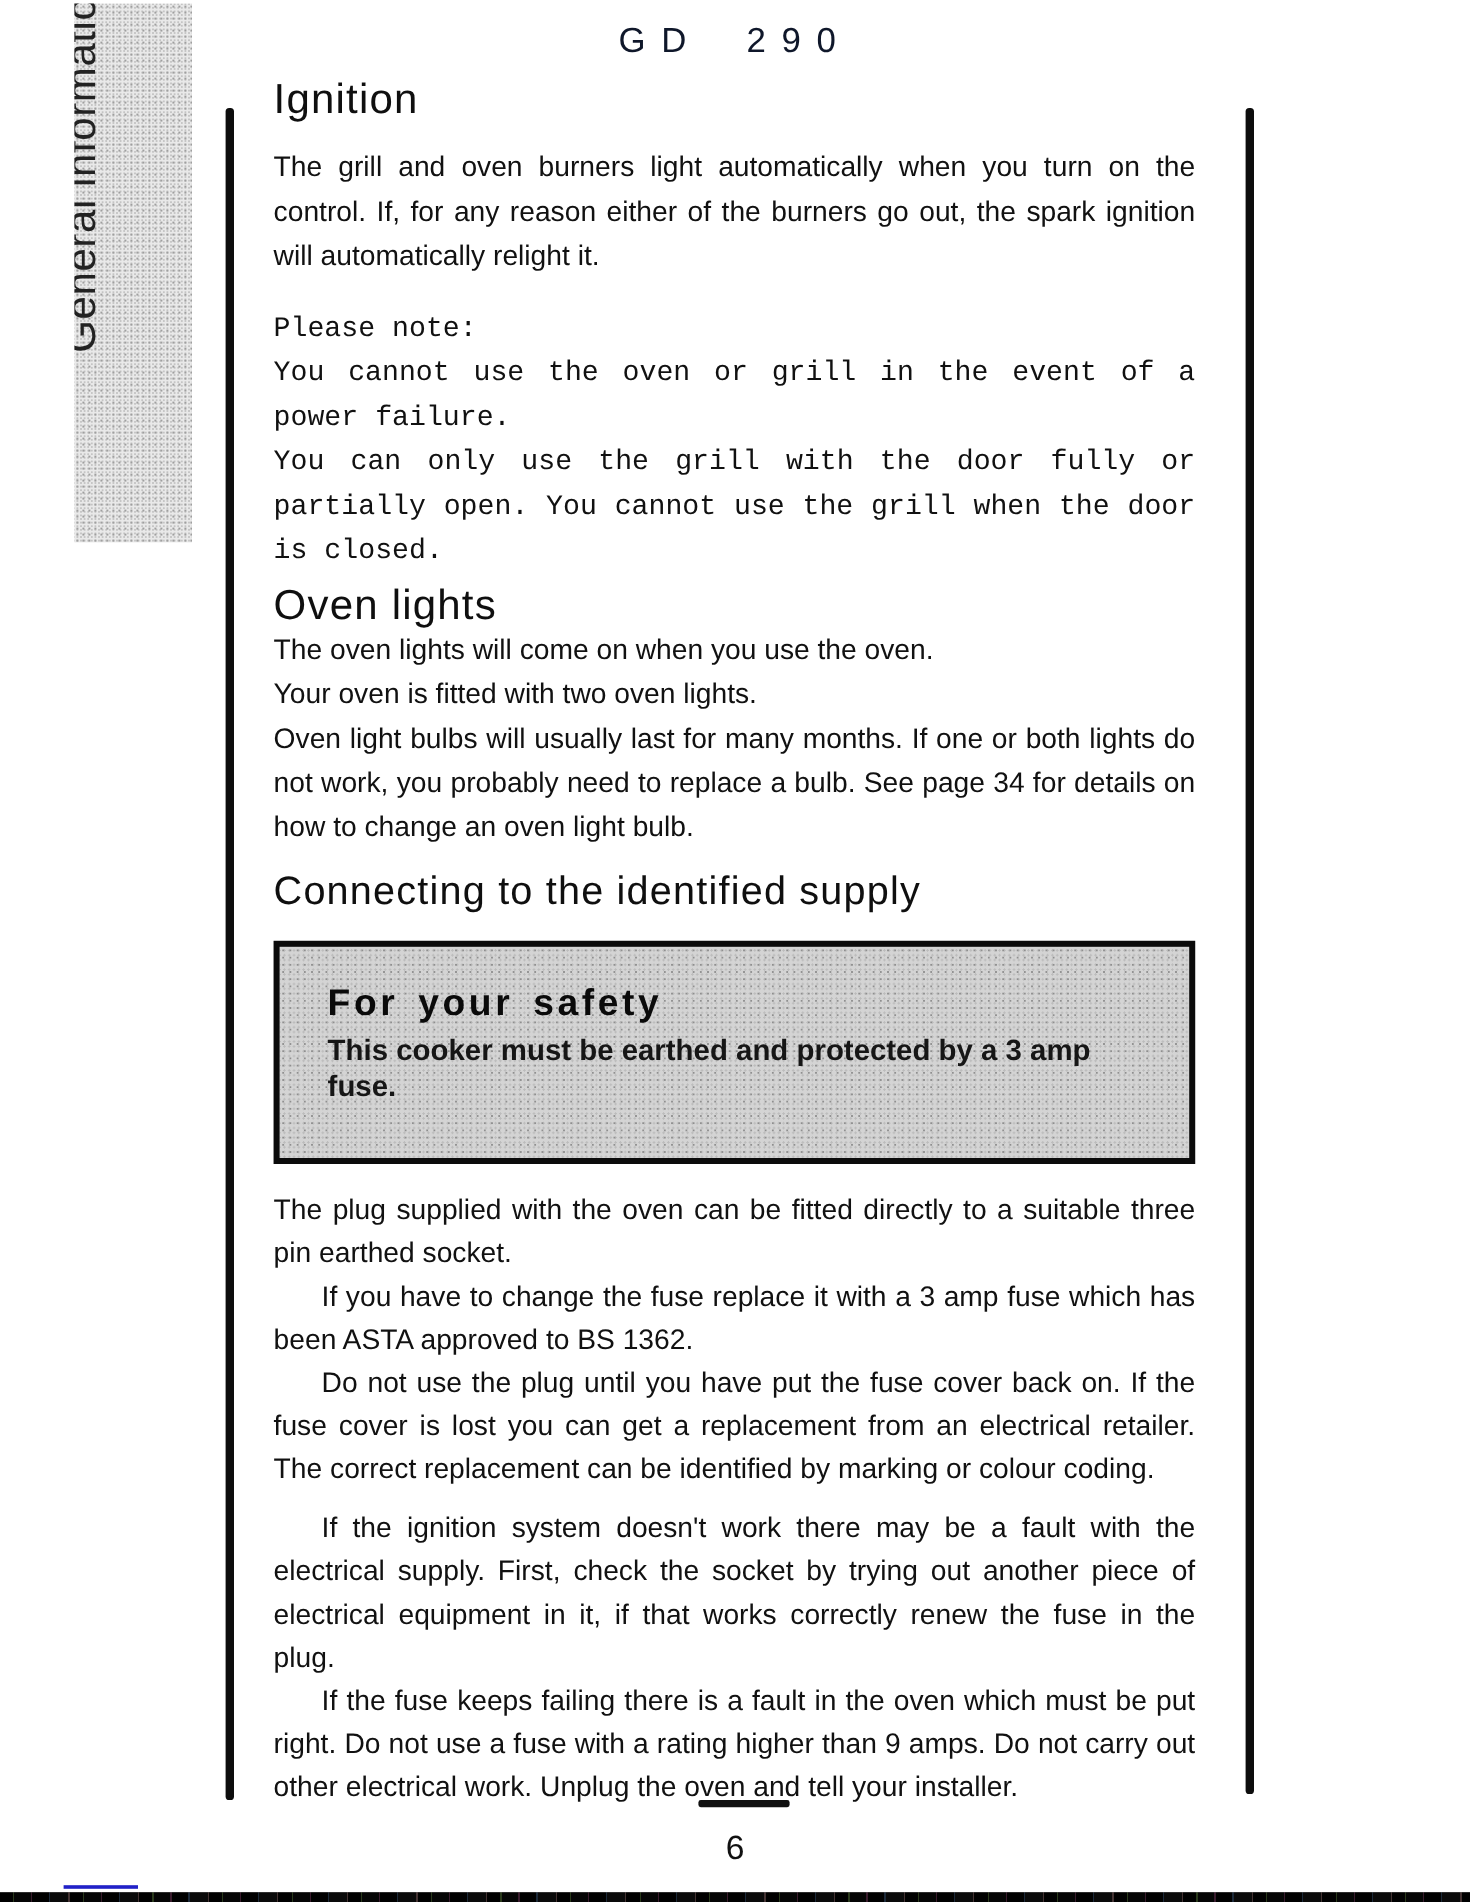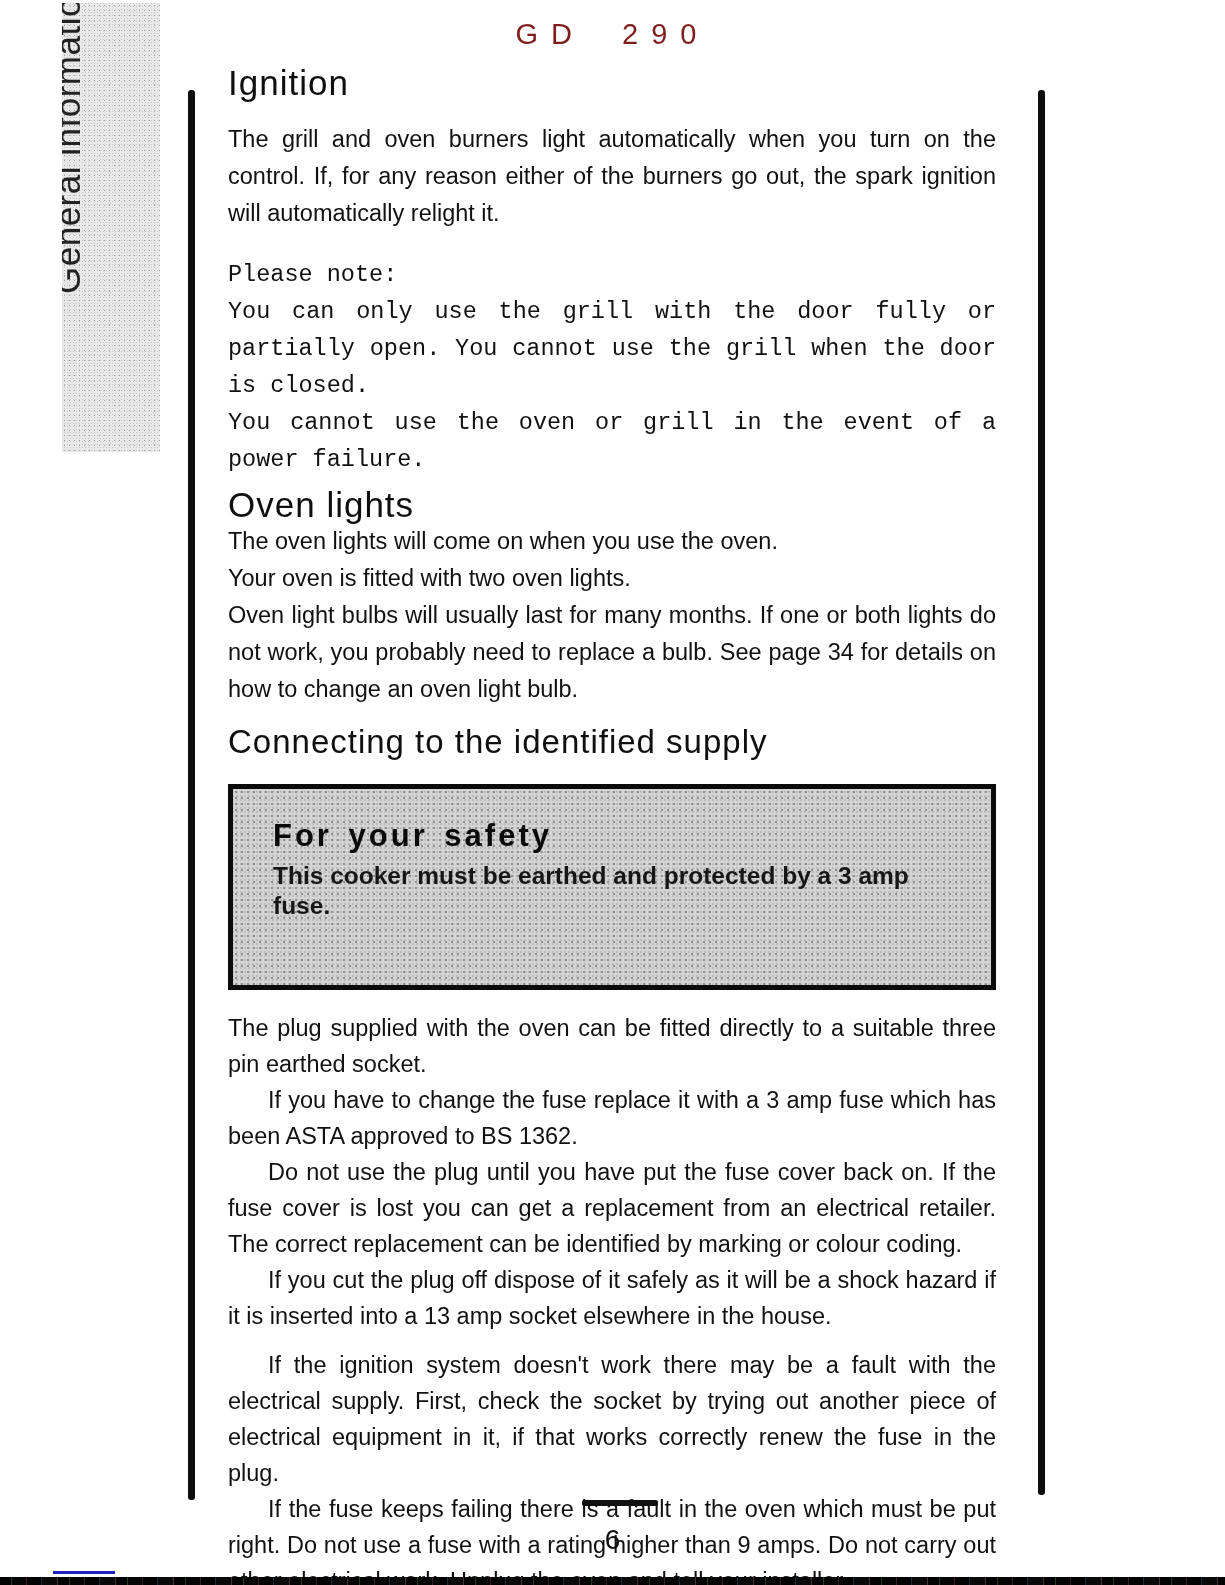--- a/index.html
+++ b/index.html
@@ -29,21 +29,21 @@
     transform:rotate(-90deg); transform-origin:left bottom;
     white-space:nowrap;
     font-size:35px; letter-spacing:0.5px; color:#222;
   }
 
   
   .model-code {
     position:absolute; top:18px; left:0; width:100%;
     text-align:center;
     font-size:29px; letter-spacing:13px; word-spacing:16px;
-    color:#7f1d1d;
+    color:#0f172a;
   }
 
   
   .rule { position:absolute; background:#0d0d0d; border-radius:3px; }
   .rule-left  { left:188px; top:90px; width:7px; height:1410px; }
   .rule-right { left:1038px; top:90px; width:7px; height:1405px; }
 
   
   .content {
     position:absolute; left:228px; top:65px; width:768px;
@@ -63,21 +63,21 @@
   
   .safety-box {
     margin-top:25px;
     border:5px solid #0b0b0b;
     background-color:#d4d4d4;
     background-image:
       radial-gradient(#8f8f8f 1px, transparent 1.1px),
       radial-gradient(#bcbcbc 1px, transparent 1.1px);
     background-size:6px 6px, 4px 4px;
     background-position:0 0, 2px 1px;
-    padding:30px 20px 64px 40px;
+    padding:30px 20px 44px 40px;
     text-align:left;
   }
   .safety-title {
     font-size:31px; font-weight:bold; letter-spacing:3px; word-spacing:5px;
     line-height:34px; color:#0a0a0a;
   }
   .safety-text {
     margin-top:8px;
     font-size:24.5px; font-weight:bold; line-height:30px; color:#161616;
   }
@@ -122,41 +122,40 @@
   <div class="rule rule-left"></div>
   <div class="rule rule-right"></div>
 
   <div class="content">
 
     <h1>Ignition</h1>
     <p style="margin-top:20px">The grill and oven burners light automatically when you turn on the control. If,  for any reason either of the burners go out, the spark ignition will automatically relight it.</p>
 
     <div class="note-block">
       <p>Please note:</p>
+      <p>You cannot use the oven or grill in the event of a power failure.</p>
       <p>You can only use the grill with the door fully or partially open. You cannot use the grill when the door is closed.</p>
-      <p>You cannot use the oven or grill in the event of a power failure.</p>
     </div>
 
     <h1 class="h-ovenlights">Oven lights</h1>
     <p>The oven lights will come on when you use the oven.</p>
     <p>Your oven is fitted with two oven lights.</p>
     <p>Oven light bulbs will usually last for many months. If one or both lights do not work, you probably need to replace a bulb. See page 34 for details on how to change an oven light bulb.</p>
 
     <h1 class="h-connecting">Connecting to the identified supply</h1>
 
     <div class="safety-box">
       <div class="safety-title">For your safety</div>
       <div class="safety-text">This cooker must be earthed and protected by a 3 amp fuse.</div>
     </div>
 
     <div class="elec">
       <p>The plug supplied with the oven can be fitted directly to a suitable three pin earthed socket.</p>
       <p class="ind">If you have to change the fuse replace it with a 3 amp fuse which has been ASTA approved to BS 1362.</p>
       <p class="ind">Do not use the plug until you have put the fuse cover back on. If the fuse cover is lost you can get a replacement from an electrical retailer. The correct replacement can be identified by marking or colour coding.</p>
-      <p class="ind">If you cut the plug off dispose of it safely as it will be a shock hazard if it is inserted into a 13 amp socket elsewhere in the house.</p>
       <p class="ind gap">If the ignition system doesn't work there may be a fault with the electrical supply. First, check the socket by trying out another piece of electrical equipment in it, if that works correctly renew the fuse in the plug.</p>
       <p class="ind">If the fuse keeps failing there is a fault in the oven which must be put right. Do not use a fuse with a rating higher than 9 amps. Do not carry out other electrical work. Unplug the oven and tell your installer.</p>
     </div>
 
   </div>
 
   <div class="footer-divider"></div>
   <div class="page-number">6</div>
   <div class="footer-blue-line" style="background: rgb(33, 33, 200);"></div>
   <div class="scan-noise-band"></div>

